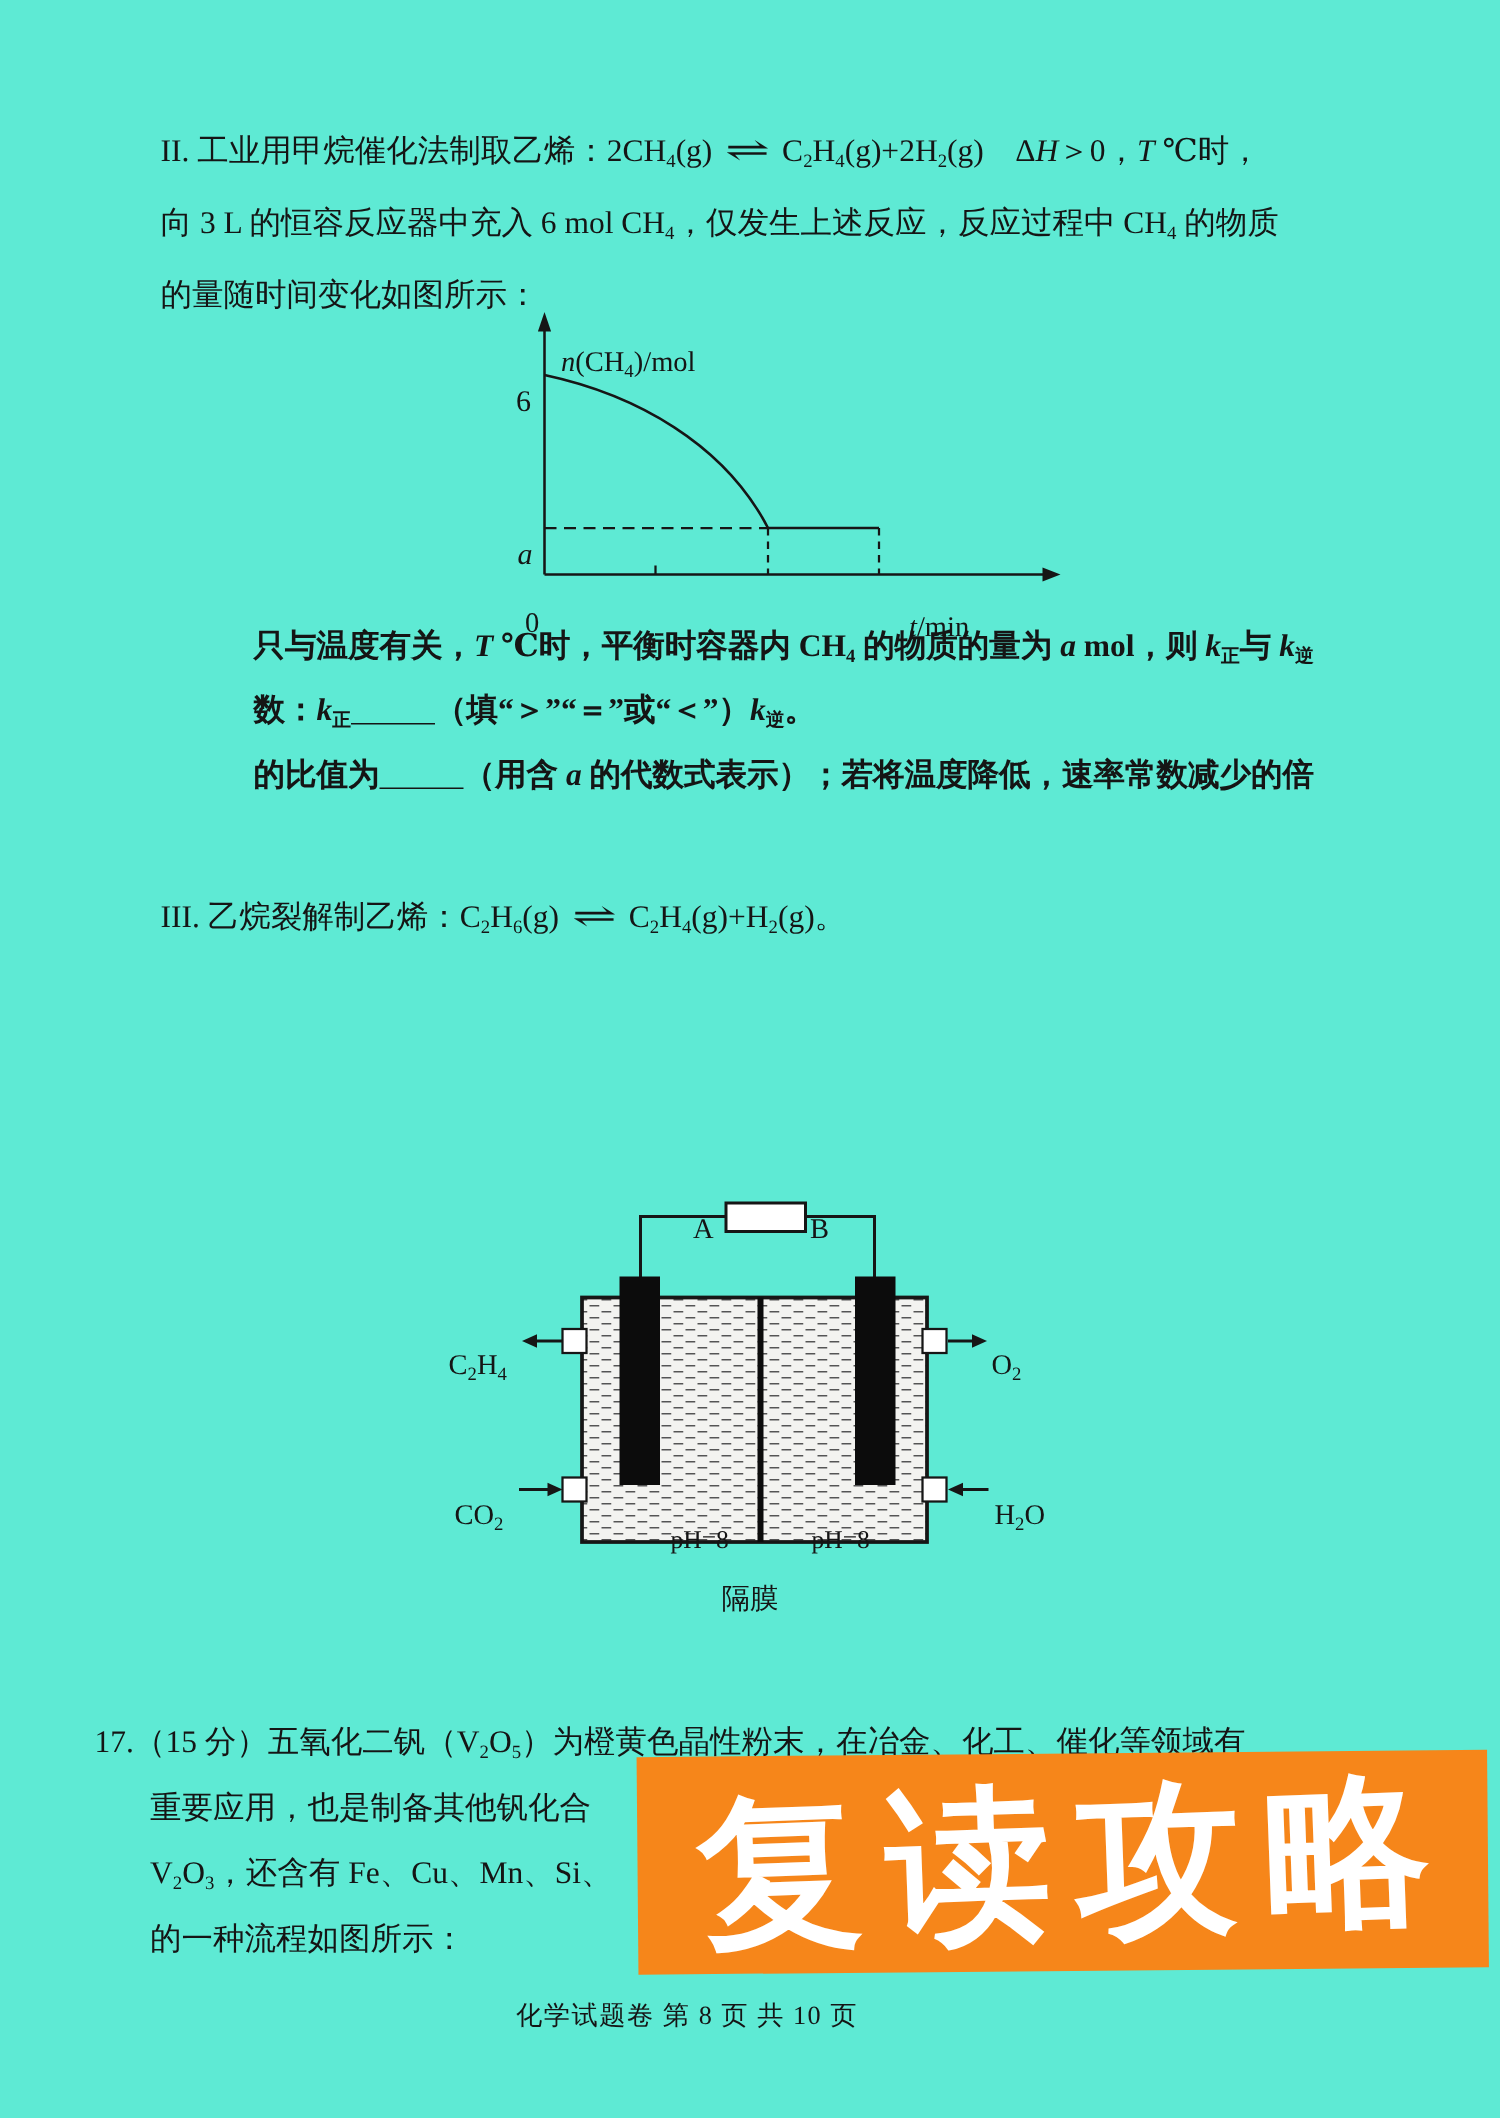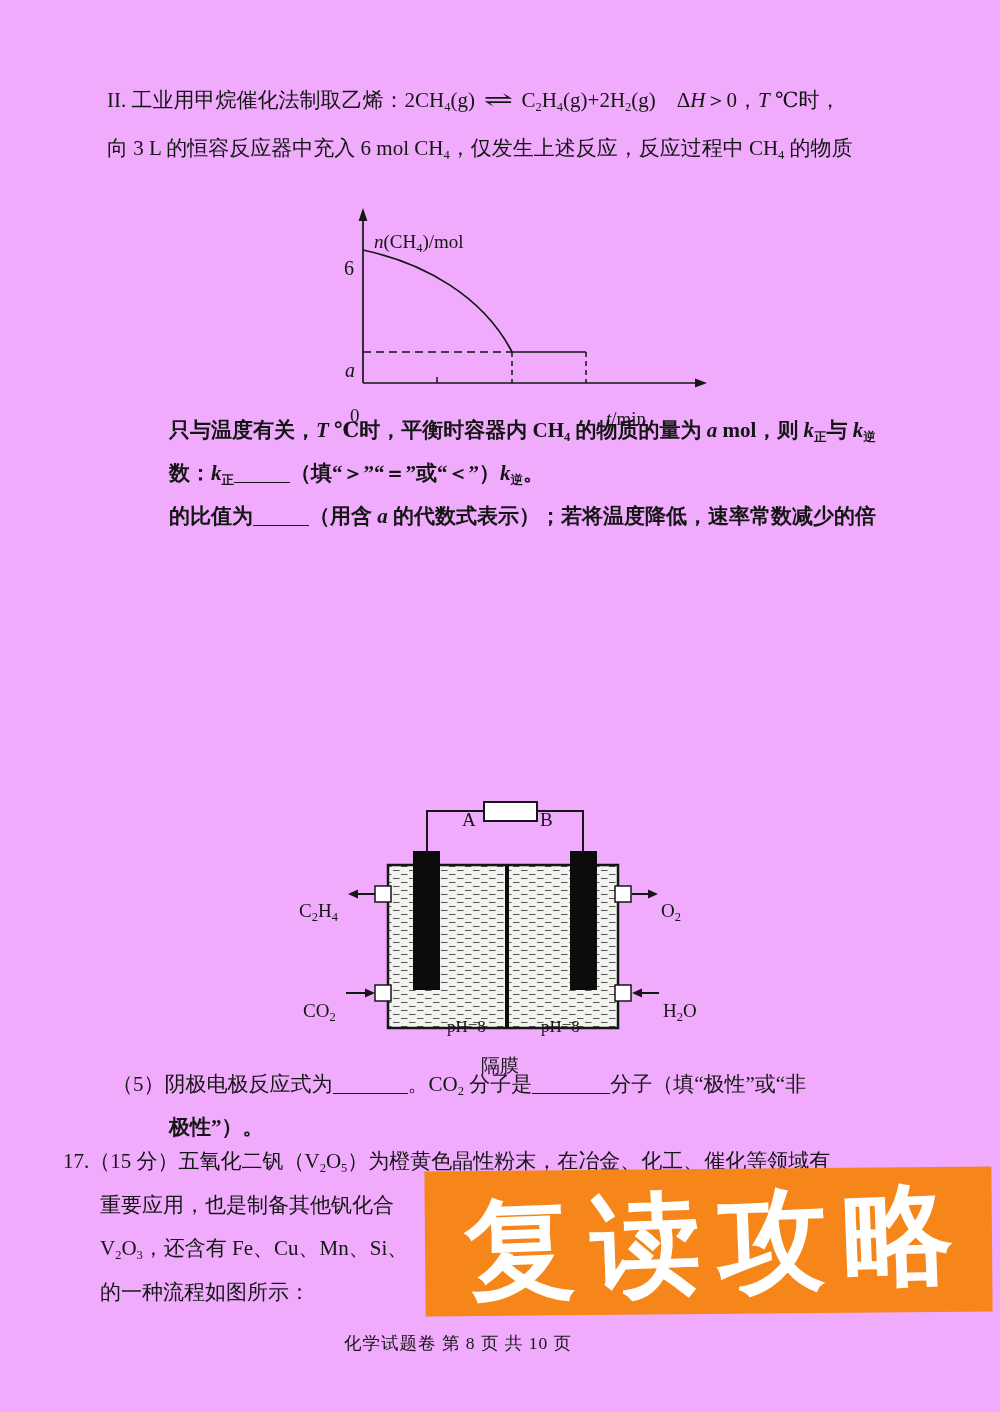--- a/index.html
+++ b/index.html
@@ -1,16 +1,16 @@
 <!DOCTYPE html>
 <html><head>
 <meta charset="utf-8">
 <style>
   html,body{margin:0;padding:0;background:#e8e8e8;}
-  .page{position:relative;width:1000px;height:1412px;background:#f0abfc;overflow:hidden;
+  .page{position:relative;width:1000px;height:1412px;background:#5eead4;overflow:hidden;
         font-family:"Liberation Serif","DejaVu Serif",serif;color:#151515;}
   .line{white-space:nowrap;font-size:21px;}
   sub{font-size:12.5px;vertical-align:-4px;line-height:0;}
   sup{font-size:12.5px;vertical-align:7px;line-height:0;}
   .eq{display:inline-block;transform:scaleX(1.6);margin:0 14px;font-size:1.05em;}
   .blank{display:inline-block;border-bottom:1.7px solid #151515;height:3px;vertical-align:-3px;}
   .w56{width:56px}.w150{width:150px}.w75{width:75px}.w78{width:78px}
   #sec2{position:absolute;left:107px;top:76px;line-height:48px;}
   #q3{position:absolute;left:112px;top:409px;line-height:43px;}
   #sec3{position:absolute;left:107px;top:589px;line-height:43px;}
@@ -33,20 +33,21 @@
   svg{position:absolute;}
 </style>
 </head>
 <body>
 
 <div class="page">
 
   <section id="sec2">
     <div class="line">II.&nbsp;工业用甲烷催化法制取乙烯：2CH<sub>4</sub>(g)<span class="eq">⇌</span>C<sub>2</sub>H<sub>4</sub>(g)+2H<sub>2</sub>(g)　Δ<i>H</i>＞0，<i>T</i> ℃时，</div>
     <div class="line">向 3 L 的恒容反应器中充入 6 mol CH<sub>4</sub>，仅发生上述反应，反应过程中 CH<sub>4</sub> 的物质</div>
+    <div class="line">的量随时间变化如图所示：</div>
   </section>
 
   <svg style="left:330px;top:205px;" width="390" height="210" viewBox="330 205 390 210">
     <line x1="363" y1="216" x2="363" y2="383" stroke="#161616" stroke-width="1.7"></line>
     <polygon points="363,208 358.6,221 367.4,221" fill="#161616"></polygon>
     <line x1="363" y1="383" x2="700" y2="383" stroke="#161616" stroke-width="1.7"></line>
     <polygon points="707,383 695,378.4 695,387.6" fill="#161616"></polygon>
     <path d="M363,250 C424,263 483,296 512,352" fill="none" stroke="#161616" stroke-width="1.7"></path>
     <line x1="512" y1="352" x2="586" y2="352" stroke="#161616" stroke-width="1.7"></line>
     <line x1="363" y1="352" x2="512" y2="352" stroke="#161616" stroke-width="1.5" stroke-dasharray="8,5"></line>
@@ -59,20 +60,23 @@
   <div class="dlabel" style="left:345px;top:341px;font-size:20px;"><i>a</i></div>
   <div class="dlabel" style="left:350px;top:387px;">0</div>
   <div class="dlabel" style="left:606px;top:390px;"><i>t</i>/min</div>
 
   <section id="q3">
     <div class="line ind57">只与温度有关，<i>T</i> ℃时，平衡时容器内 CH<sub>4</sub> 的物质的量为 <i>a</i> mol，则 <i>k</i><sub>正</sub>与 <i>k</i><sub>逆</sub></div>
     <div class="line ind57">数：<i>k</i><sub>正</sub><span class="blank w56"></span>（填“＞”“＝”或“＜”）<i>k</i><sub>逆</sub>。</div>
     <div class="line ind57">的比值为<span class="blank w56"></span>（用含 <i>a</i> 的代数式表示）；若将温度降低，速率常数减少的倍</div>
   </section>
 
+  <section id="sec3">
+    <div class="line">III.&nbsp;乙烷裂解制乙烯：C<sub>2</sub>H<sub>6</sub>(g)<span class="eq">⇌</span>C<sub>2</sub>H<sub>4</sub>(g)+H<sub>2</sub>(g)。</div>
+  </section>
 
 
 
   <svg style="left:290px;top:790px;" width="420" height="275" viewBox="290 790 420 275">
     <defs>
       <pattern id="hatch" width="16" height="8" patternUnits="userSpaceOnUse">
         <rect width="16" height="8" fill="#f3f3f0"></rect>
         <line x1="1" y1="2.5" x2="7.5" y2="2.5" stroke="#555" stroke-width="1"></line>
         <line x1="9" y1="6.5" x2="15.5" y2="6.5" stroke="#555" stroke-width="1"></line>
       </pattern>
@@ -108,24 +112,20 @@
   <div class="dlabel" style="left:462px;top:791px;">A</div>
   <div class="dlabel" style="left:540px;top:791px;">B</div>
   <div class="dlabel" style="left:299px;top:882px;">C<sub>2</sub>H<sub>4</sub></div>
   <div class="dlabel" style="left:303px;top:982px;">CO<sub>2</sub></div>
   <div class="dlabel" style="left:661px;top:882px;">O<sub>2</sub></div>
   <div class="dlabel" style="left:663px;top:982px;">H<sub>2</sub>O</div>
   <div class="dlabel small" style="left:447px;top:999px;">pH=8</div>
   <div class="dlabel small" style="left:541px;top:999px;">pH=8</div>
   <div class="dlabel" style="left:481px;top:1035px;">隔膜</div>
 
-  <section id="q5">
-    <div class="line">（5）阴极电极反应式为<span class="blank w75"></span>。CO<sub>2</sub> 分子是<span class="blank w78"></span>分子（填“极性”或“非</div>
-    <div class="line ind57">极性”）。</div>
-  </section>
 
   <section id="q17">
     <div class="line">17.（15 分）五氧化二钒（V<sub>2</sub>O<sub>5</sub>）为橙黄色晶性粉末，在冶金、化工、催化等领域有</div>
     <div class="line ind37">重要应用，也是制备其他钒化合</div>
     <div class="line ind37">V<sub>2</sub>O<sub>3</sub>，还含有 Fe、Cu、Mn、Si、</div>
     <div class="line ind37">的一种流程如图所示：</div>
   </section>
 
   <div id="watermark" style="background: rgb(246, 134, 26);">
     <span style="color: rgb(255, 255, 255);">复读攻略</span>

